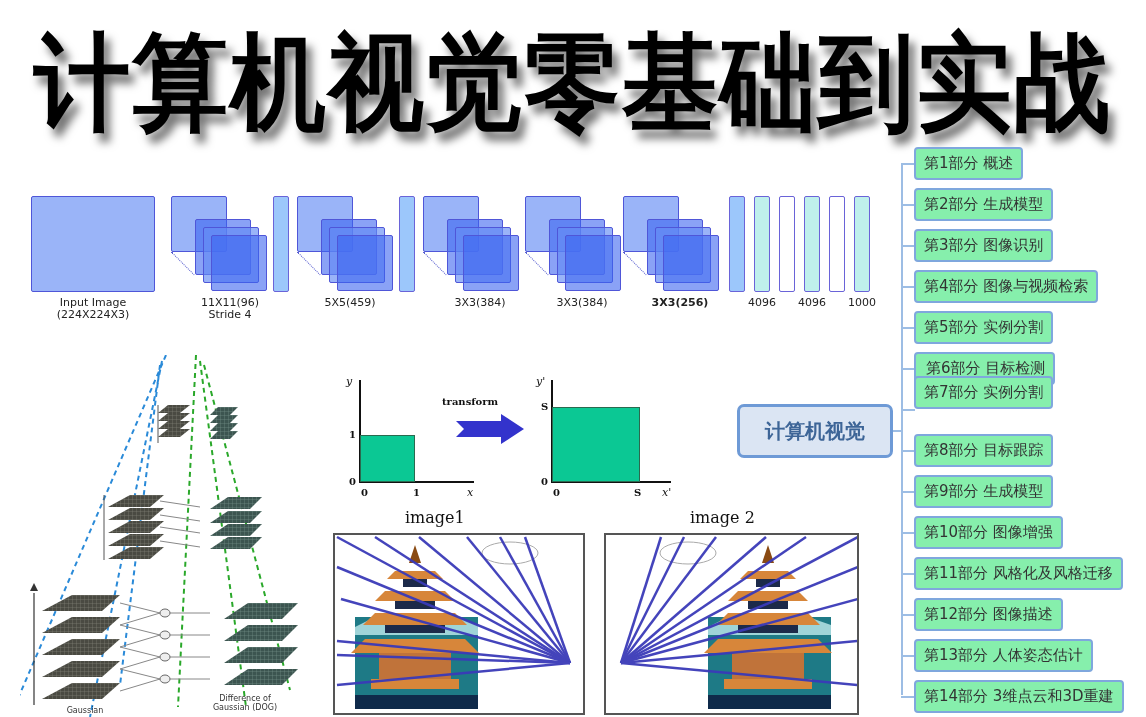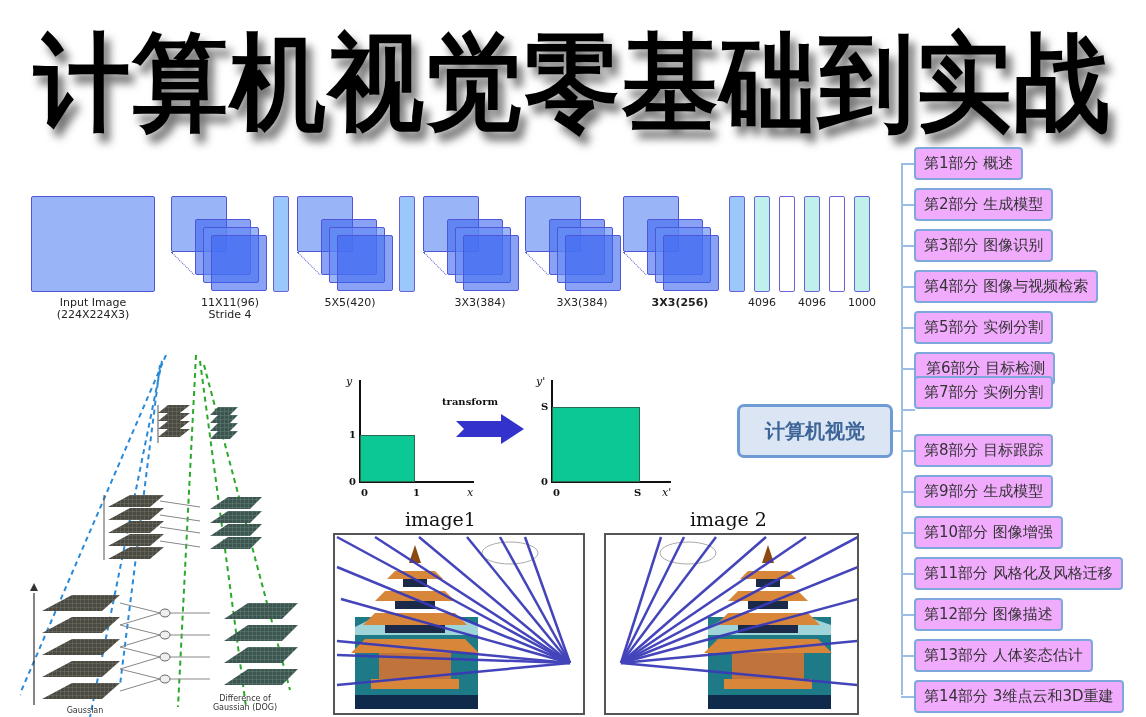--- a/index.html
+++ b/index.html
@@ -25,39 +25,39 @@
   .bar.white { background: #ffffff; }
   .alabel { position: absolute; font-size: 11px; color: #222; text-align: center; line-height: 12px; white-space: nowrap; }
   .diag { position: absolute; height: 1px; border-top: 1px dotted #5a60d0; transform-origin: 0 0; }
 
   
   .mm-trunk { position: absolute; left: 901px; top: 163px; width: 1.5px; height: 532px; background: #9dbde4; }
   .mm-link  { position: absolute; left: 901px; width: 14px; height: 1.5px; background: #9dbde4; }
   .mm-central-link { position: absolute; left: 893px; top: 430px; width: 9px; height: 1.5px; background: #9dbde4; }
   .mm-node {
     position: absolute; left: 914px; height: 33px; padding: 0 8px;
-    background: #f0abfc; border: 2px solid #7fa7dd; border-radius: 4px;
+    background: #86efac; border: 2px solid #7fa7dd; border-radius: 4px;
     font-size: 15px; color: #333; line-height: 29px; white-space: nowrap;
   }
   .mm-central {
     position: absolute; left: 737px; top: 404px; width: 156px; height: 54px;
     background: #dbe5f3; border: 3px solid #6e9ad6; border-radius: 7px;
     font-size: 20px; font-weight: bold; color: #3d6597; text-align: center; line-height: 48px;
   }
 
   
   .tx { position: absolute; font-family: "DejaVu Serif", serif; color: #111; }
   .axis-v { position: absolute; width: 1.5px; background: #111; }
   .axis-h { position: absolute; height: 1.5px; background: #111; }
   .green { position: absolute; background: #0bc894; border: 1px solid #2a6a4f; }
   .tick { position: absolute; font-family: "DejaVu Serif", serif; font-size: 10px; font-weight: bold; color: #111; }
   .axn  { position: absolute; font-family: "DejaVu Serif", serif; font-size: 11px; font-style: italic; color: #111; }
 
   
-  .imgtitle { position: absolute; font-family: "DejaVu Serif", serif; font-size: 19px; color: #111; }
+  .imgtitle { position: absolute; font-family: "DejaVu Serif", serif; font-size: 16px; color: #111; }
   .frame { position: absolute; border: 2px solid #555; background: #fff; overflow: hidden; }
 
   
   .pyr-label { position: absolute; font-size: 8px; color: #333; text-align: center; line-height: 9px; }
 </style>
 </head>
 <body>
 
 <div class="title">计算机视觉零基础到实战</div>
 
@@ -83,21 +83,21 @@
   </div>
 
   <div>
     <div class="sq light" style="left:297px;top:6px;width:56px;height:56px;"></div>
     <div class="sq mid" style="left:321px;top:29px;width:56px;height:56px;"></div>
     <div class="sq light" style="left:329px;top:37px;width:56px;height:56px;"></div>
     <div class="sq mid" style="left:337px;top:45px;width:56px;height:56px;"></div>
     <div class="diag" style="left:298px;top:62px;width:32px;transform:rotate(45deg);"></div>
   </div>
   <div class="bar blue" style="left:399px;"></div>
-  <div class="alabel" style="left:310px;top:107px;width:80px;">5X5(420)</div>
+  <div class="alabel" style="left:310px;top:107px;width:80px;">5X5(459)</div>
 
   <div>
     <div class="sq light" style="left:423px;top:6px;width:56px;height:56px;"></div>
     <div class="sq mid" style="left:447px;top:29px;width:56px;height:56px;"></div>
     <div class="sq light" style="left:455px;top:37px;width:56px;height:56px;"></div>
     <div class="sq mid" style="left:463px;top:45px;width:56px;height:56px;"></div>
     <div class="diag" style="left:424px;top:62px;width:32px;transform:rotate(45deg);"></div>
   </div>
   <div class="alabel" style="left:440px;top:107px;width:80px;">3X3(384)</div>
 

